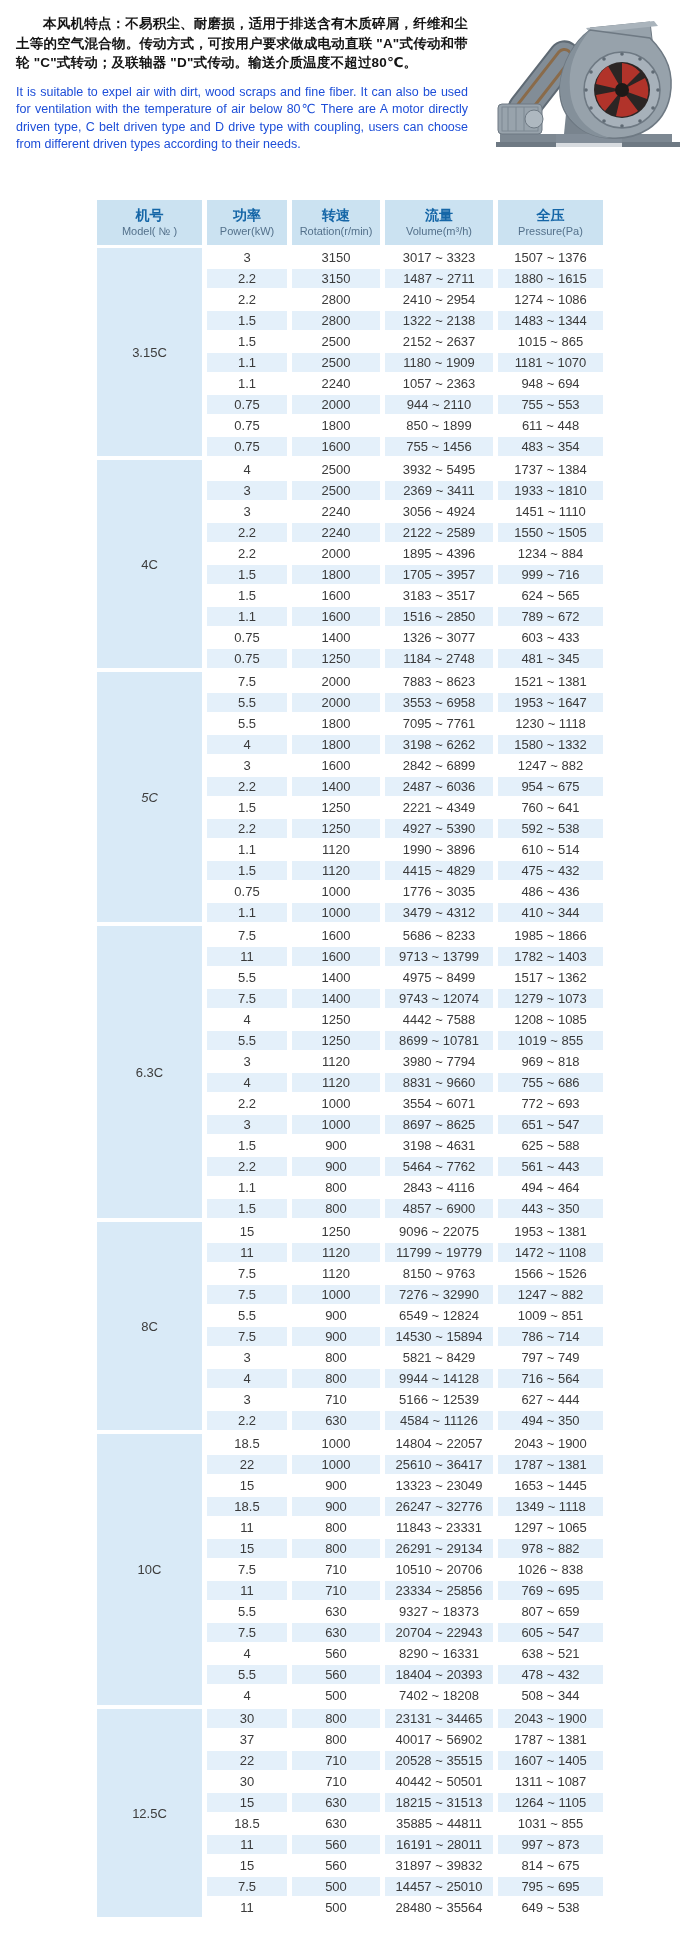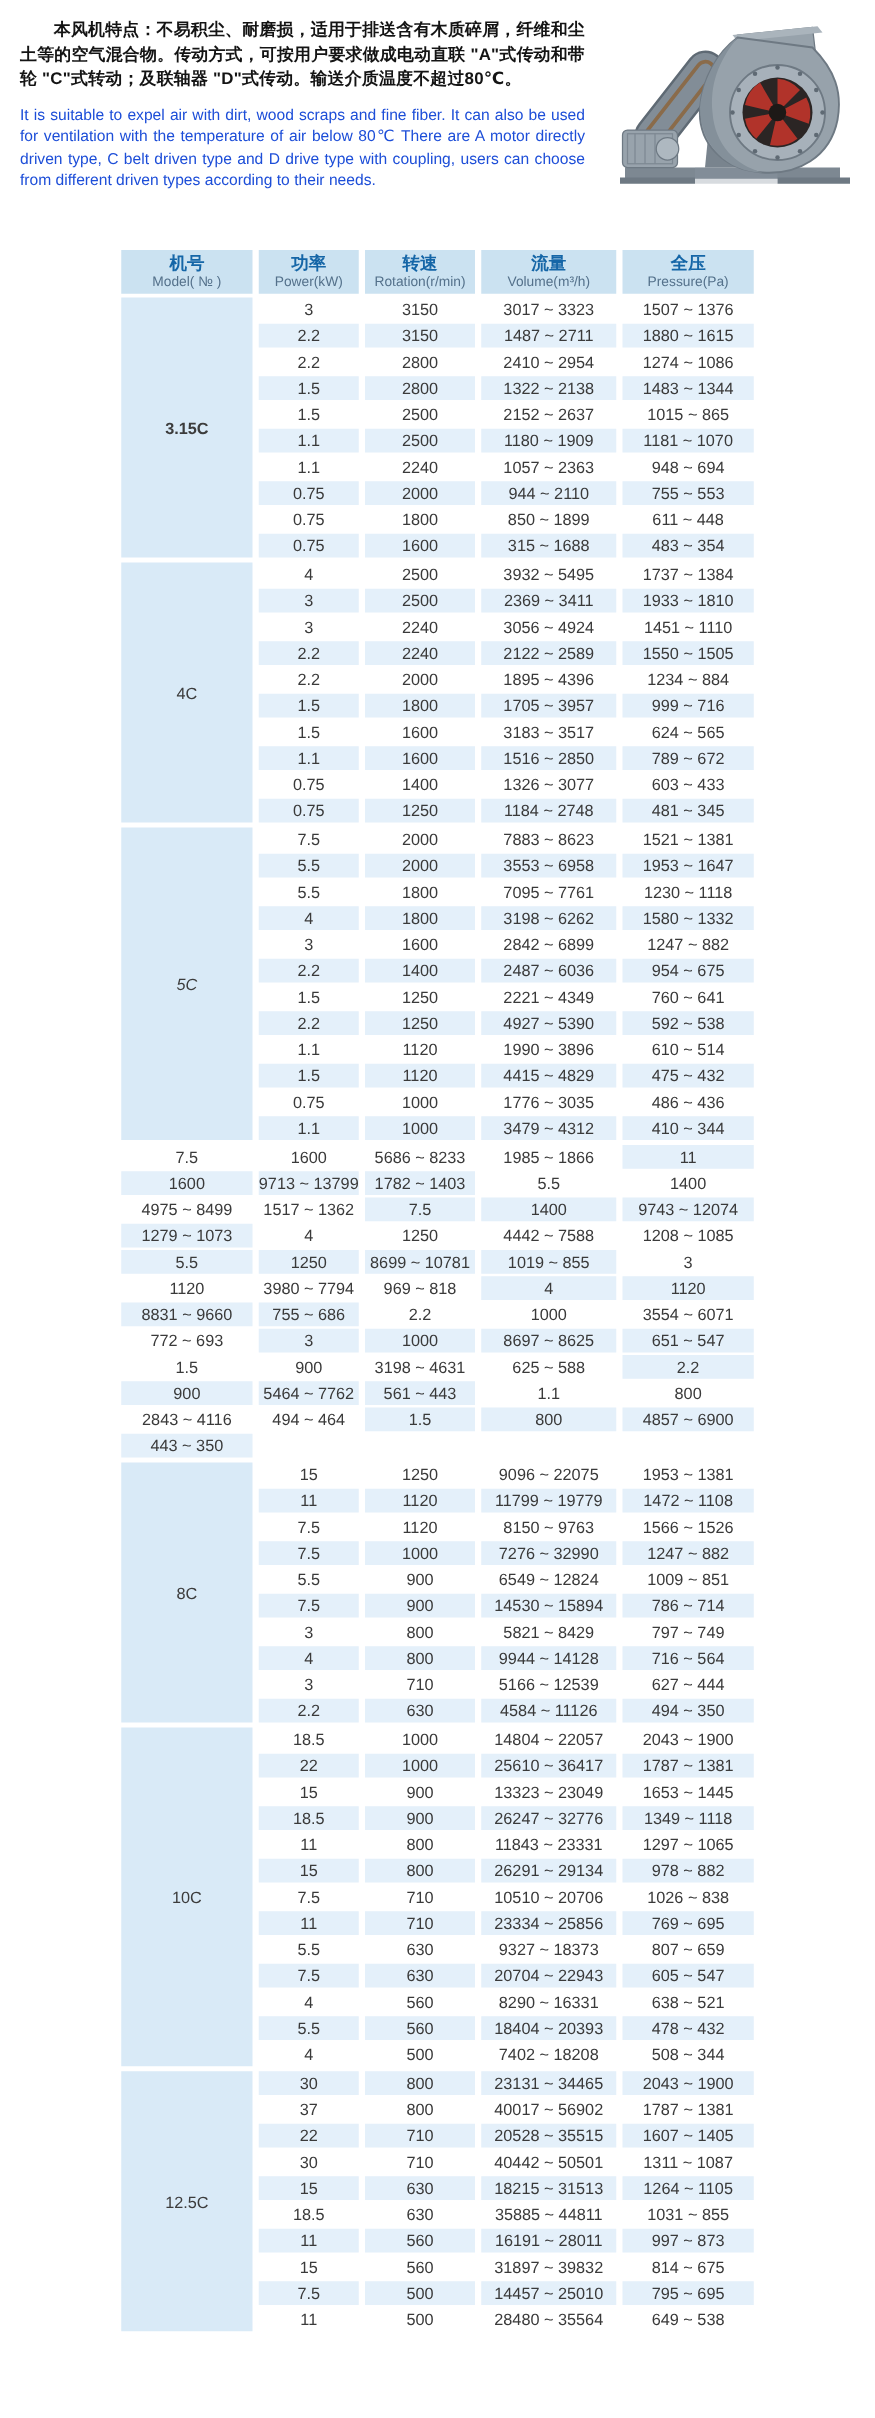--- a/index.html
+++ b/index.html
@@ -21,21 +21,21 @@
   .fan-img{position:absolute;top:16px;right:4px;width:224px;height:138px;}
   
   .spec-table{margin:4px 0 0 97px;width:506px;}
   .thead,.group{
     display:grid;
     grid-template-columns:105px 80px 88px 108px 105px;
     column-gap:5px;
   }
   .thead{margin-bottom:3px;}
   .th{
-    background:#cbe2f1;height:35px;display:flex;flex-direction:column;
+    background:#cbe2f1;height:45px;display:flex;flex-direction:column;
     align-items:center;justify-content:center;
   }
   .th-cn{font-size:14px;font-weight:bold;color:#1566a7;line-height:17px;}
   .th-en{font-size:11px;color:#54718b;line-height:13px;margin-top:1px;}
   .group{row-gap:2px;margin-bottom:4px;grid-auto-rows:19px;}
   .model-cell{
     grid-column:1;background:#d9eaf7;display:flex;align-items:center;justify-content:center;
     font-size:13px;color:#3c3c3c;
   }
   .cell{
@@ -133,21 +133,21 @@
       <span class="th-cn">流量</span>
       <span class="th-en">Volume(m³/h)</span>
     </div>
     <div class="th">
       <span class="th-cn">全压</span>
       <span class="th-en">Pressure(Pa)</span>
     </div>
   </div>
   <div id="tbody">
       <div class="group">
-        <div class="model-cell" style="grid-row: 1 / span 10; font-weight: bold;">3.15C</div>
+        <div class="model-cell" style="grid-row: 1 / span 10;">3.15C</div>
         <div class="cell">3</div>
         <div class="cell">3150</div>
         <div class="cell">3017 ~ 3323</div>
         <div class="cell">1507 ~ 1376</div>
         <div class="cell shaded">2.2</div>
         <div class="cell shaded">3150</div>
         <div class="cell shaded">1487 ~ 2711</div>
         <div class="cell shaded">1880 ~ 1615</div>
         <div class="cell">2.2</div>
         <div class="cell">2800</div>
@@ -172,21 +172,21 @@
         <div class="cell shaded">0.75</div>
         <div class="cell shaded">2000</div>
         <div class="cell shaded">944 ~ 2110</div>
         <div class="cell shaded">755 ~ 553</div>
         <div class="cell">0.75</div>
         <div class="cell">1800</div>
         <div class="cell">850 ~ 1899</div>
         <div class="cell">611 ~ 448</div>
         <div class="cell shaded">0.75</div>
         <div class="cell shaded">1600</div>
-        <div class="cell shaded">315 ~ 1688</div>
+        <div class="cell shaded">755 ~ 1456</div>
         <div class="cell shaded">483 ~ 354</div>
       </div>
       <div class="group">
         <div class="model-cell" style="grid-row: 1 / span 10;">4C</div>
         <div class="cell">4</div>
         <div class="cell">2500</div>
         <div class="cell">3932 ~ 5495</div>
         <div class="cell">1737 ~ 1384</div>
         <div class="cell shaded">3</div>
         <div class="cell shaded">2500</div>
@@ -270,20 +270,21 @@
         <div class="cell">0.75</div>
         <div class="cell">1000</div>
         <div class="cell">1776 ~ 3035</div>
         <div class="cell">486 ~ 436</div>
         <div class="cell shaded">1.1</div>
         <div class="cell shaded">1000</div>
         <div class="cell shaded">3479 ~ 4312</div>
         <div class="cell shaded">410 ~ 344</div>
       </div>
       <div class="group">
+        <div class="model-cell" style="grid-row: 1 / span 14;">6.3C</div>
         <div class="cell">7.5</div>
         <div class="cell">1600</div>
         <div class="cell">5686 ~ 8233</div>
         <div class="cell">1985 ~ 1866</div>
         <div class="cell shaded">11</div>
         <div class="cell shaded">1600</div>
         <div class="cell shaded">9713 ~ 13799</div>
         <div class="cell shaded">1782 ~ 1403</div>
         <div class="cell">5.5</div>
         <div class="cell">1400</div>

